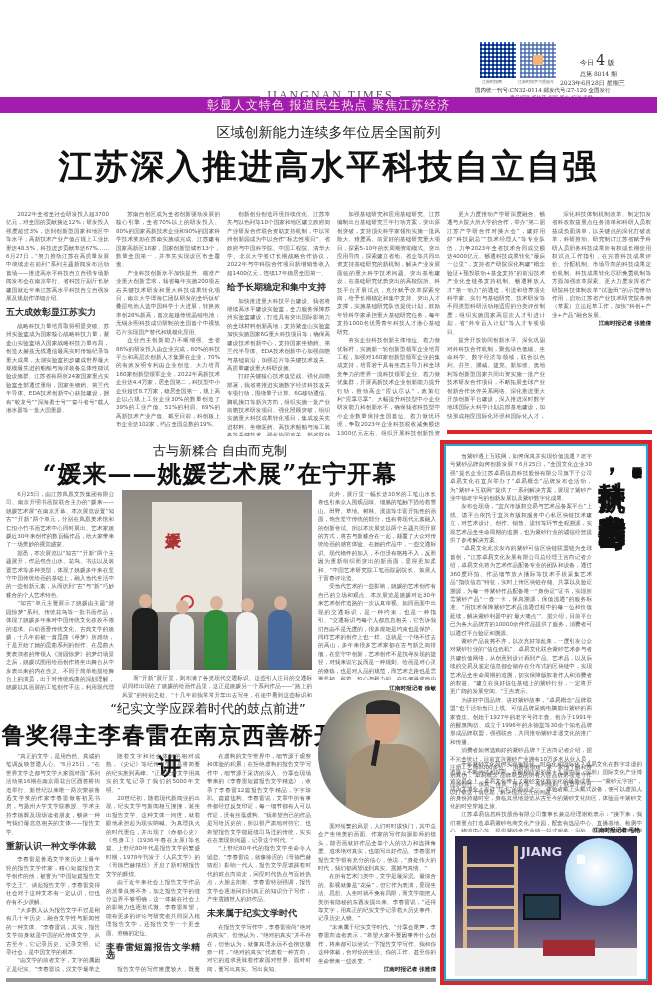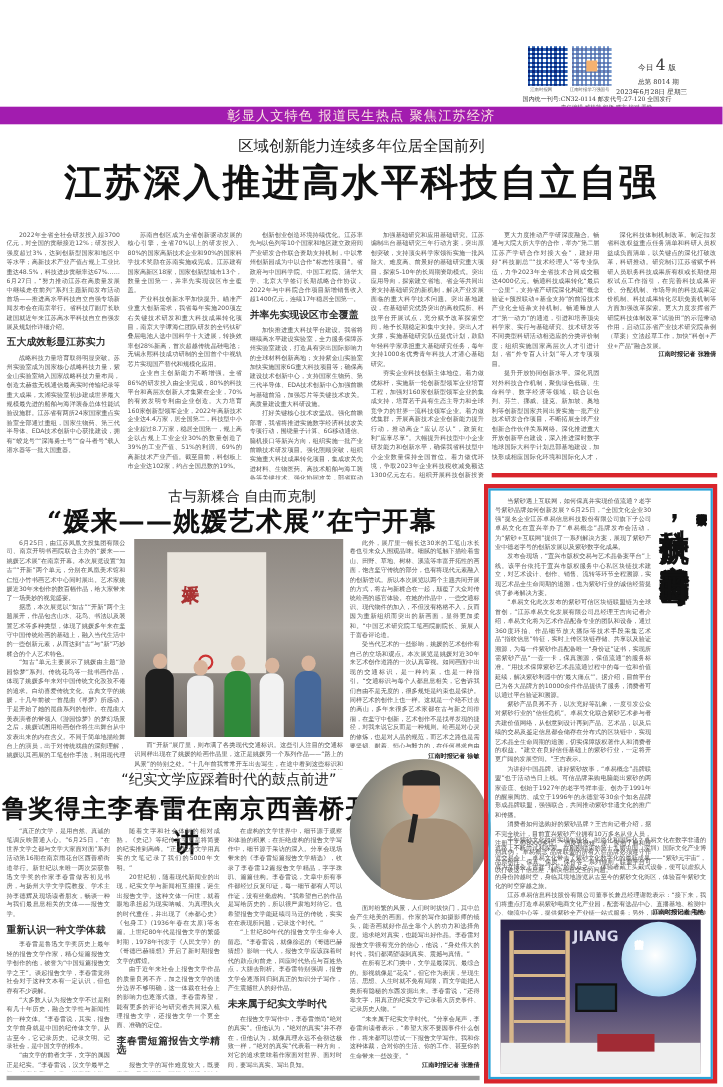--- a/index.html
+++ b/index.html
@@ -81,20 +81,21 @@
   .photo-booth .tv { position: absolute; left: 68px; top: 58px; width: 38px; height: 26px; background: #233a4b; border: 2px solid #111; }
   .photo-booth .counter { position: absolute; left: 0; top: 112px; width: 182px; height: 28px; background: #eee; }
   .photo-booth .boxes { position: absolute; left: 88px; top: 104px; width: 52px; height: 16px; background: #a12b35; }
   .photo-booth .jiang { position: absolute; left: 66px; top: 8px; font-size: 13px; color: #d9d9ee; font-family: "DejaVu Sans", sans-serif; font-weight: bold; }
 </style>
 </head>
 <body>
 
 <header class="masthead">
 
+  <div class="en-title"><span>JIANGNAN TIMES</span></div>
 
   <div class="qr qr1"></div>
   <div class="qr qr2"></div>
   <span class="qr-caption" style="left:482px">江南时报网</span>
   <span class="qr-caption" style="left:518px">江南时报学习强国号</span>
 
   <div class="edition">
     <span>今日</span>
     <b>4</b>
     <span>版</span>
@@ -115,21 +116,21 @@
   <div class="subhead">五大成效彰显江苏实力</div>
   <p>战略科技力量培育取得明显突破。苏州实验室成为国家核心战略科技力量，紫金山实验室纳入国家战略科技力量布局，创造太赫兹无线通信最高实时传输纪录等重大成果，太湖实验室初步建成世界最大规模最先进的船舶与海洋装备总体性能试验设施群。江苏省有两所24家国家重点实验室全部通过重组，国家生物药、第三代半导体、EDA技术创新中心获批建设，拥有“蛟龙号”“深海勇士号”“奋斗者号”载人潜水器等一批大国重器。</p>
 </div>
 <div class="col" style="left:116px; top:210px; width:104px; height:226px;">
   <p>苏南自创区成为全省创新驱动发展的核心引擎，全省70%以上的研发投入、80%的国家高新技术企业和90%的国家科学技术奖励在苏南实施或完成。江苏建有国家高新区18家，国家创新型城市13个，数量全国第一，并率先实现设区市全覆盖。</p>
   <p>产业科技创新水平加快提升。瞄准产业重大创新需求，我省每年实施200项左右关键技术研发和重大科技成果转化项目，南京大学谭海仁团队研发的全钙钛矿叠层电池人选中国科学十大进展，转换效率创28%新高，首次超越传统晶硅电池；无锡永熙科技成功研制的全国首个中视轨芯片实现国产替代和规模化应用。</p>
   <p>企业自主创新能力不断增强。全省86%的研发投入由企业完成，80%的科技平台和高层次创新人才集聚在企业，70%的有效发明专利由企业创造。大力培育160家创新型领军企业，2022年高新技术企业达4.4万家，居全国第二，科技型中小企业超过8.7万家，稳居全国第一，规上高企以占规上工业企业30%的数量创造了39%的工业产值、51%的利润、69%的高新技术产业产值。截至目前，科创板上市企业达102家，约占全国总数的19%。</p>
 </div>
 <div class="col" style="left:227px; top:210px; width:103px; height:226px;">
   <p>创新创业创造环境持续优化。江苏率先与以色列等10个国家和地区建立政府间产业研发合作联合资助支持机制，中以常州创新园成为中以合作“标志性项目”。省政府与中国科学院、中国工程院、清华大学、北京大学签订长期战略合作协议，2022年与中科院合作项目新增销售收入超1400亿元，连续17年稳居全国第一。</p>
-  <div class="subhead">并率先实现设区市全覆盖</div>
+  <div class="subhead">给予长期稳定和集中支持</div>
   <p>加快推进重大科技平台建设。我省将继续高水平建设实验室，全力服务保障苏州实验室建设，打造具有突出国际影响力的全球材料创新高地；支持紫金山实验室加快实施国家6G重大科技项目等；确保高建设技术创新中心，支持国家生物药、第三代半导体、EDA技术创新中心加强前瞻与基础前沿，加强芯片等关键技术攻关。高质量建设重大科研设施。</p>
   <p>打好关键核心技术攻坚战。强化前瞻部署，我省将推进实施数字经济科技攻关专项行动，围绕量子计算、6G移动通信、脑机接口等新兴方向，组织实施一批产业前瞻技术研发项目。强化照顾突破，组织实施重大科技成果转化项目，集成攻关先进材料、生物医药、高技术船舶与海工装备等关键技术。强化协同攻关，部省联动实施“可再生能源技术”“先进结构与复合材料”“重点科技专项，争取更多国家重大科技项目落地江苏。</p>
 </div>
 <div class="col" style="left:337px; top:210px; width:103px; height:226px;">
   <p>加强基础研究和应用基础研究。江苏编制出台基础研究三年行动方案，突出原创突破，支持顶尖科学家领衔实施一批风险大、难度高、前景好的基础研究重大项目，探索5-10年的长周期资助模式。突出应用导向，探索建立省地、省企等共同出资支持基础研究的新机制，解决产业发展面临的重大科学技术问题。突出基地建设，在基础研究优势突出的高校院所、科技平台开展试点，充分赋予改革探索空间，给予长期稳定和集中支持。突出人才支撑，实施基础研究队伍提优计划，鼓励年轻科学家承担重大基础研究任务，每年支持1000名优秀青年科技人才潜心基础研究。</p>
   <p>夯实企业科技创新主体地位。着力做优标杆，实施新一轮创新型领军企业培育工程，加强对160家创新型领军企业的集成支持，培育若干具有生态主导力和全球竞争力的世界一流科技领军企业。着力做优集群，开展高新技术企业创新能力提升行动，推动高企“应认尽认”，政策红利“应享尽享”。大幅提升科技型中小企业研发能力和创新水平，确保我省科技型中小企业数量保持全国首位。着力做优环境，争取2023年企业科技税收减免额达1300亿元左右。组织开展科技创新投资服务专项对接会，力争2023年底“苏科贷”金额累计超800亿元，金融专项保证达1000亿元。</p>
 </div>
 <div class="col" style="left:447px; top:210px; width:98px; height:210px;">
   <p>更大力度推动产学研深度融合。畅通与大院大所大学的合作，举办“第二届江苏产学研合作对接大会”，建好用好“科技副总”“技术经理人”等专业队伍，力争2023年全省技术合同成交额达4000亿元。畅通科技成果转化“最后一公里”，支持省产研院深化构建“概念验证+预投联动+基金支持”的前沿技术产业化全链条支持机制。畅通释放人才“第一动力”的通道，引进和培养顶尖科学家、实行与基础研究、技术研发等不同类型科研活动相适应的分类评价制度；组织实施国家高层次人才引进计划，省“外专百人计划”等人才专项项目。</p>
   <p>提升开放协同创新水平。深化巩固对外科技合作机制，聚焦绿色低碳、生命科学、数字经济等领域，联合以色列、芬兰、挪威、捷克、新加坡、奥地利等创新型国家共同出资实施一批产业技术研发合作项目，不断拓展全球产业创新合作伙伴关系网络。深化推进重大开放创新平台建设，深入推进深时数字地球国际大科学计划总部基地建设，加快形成相应国际化环境和国际化人才，深化“一带一路”科技合作，实施“一带一路”创新合作专项，在高效农业、医疗卫生、环境保护等领域建设一批“小而美”的科技民生项目。</p>

